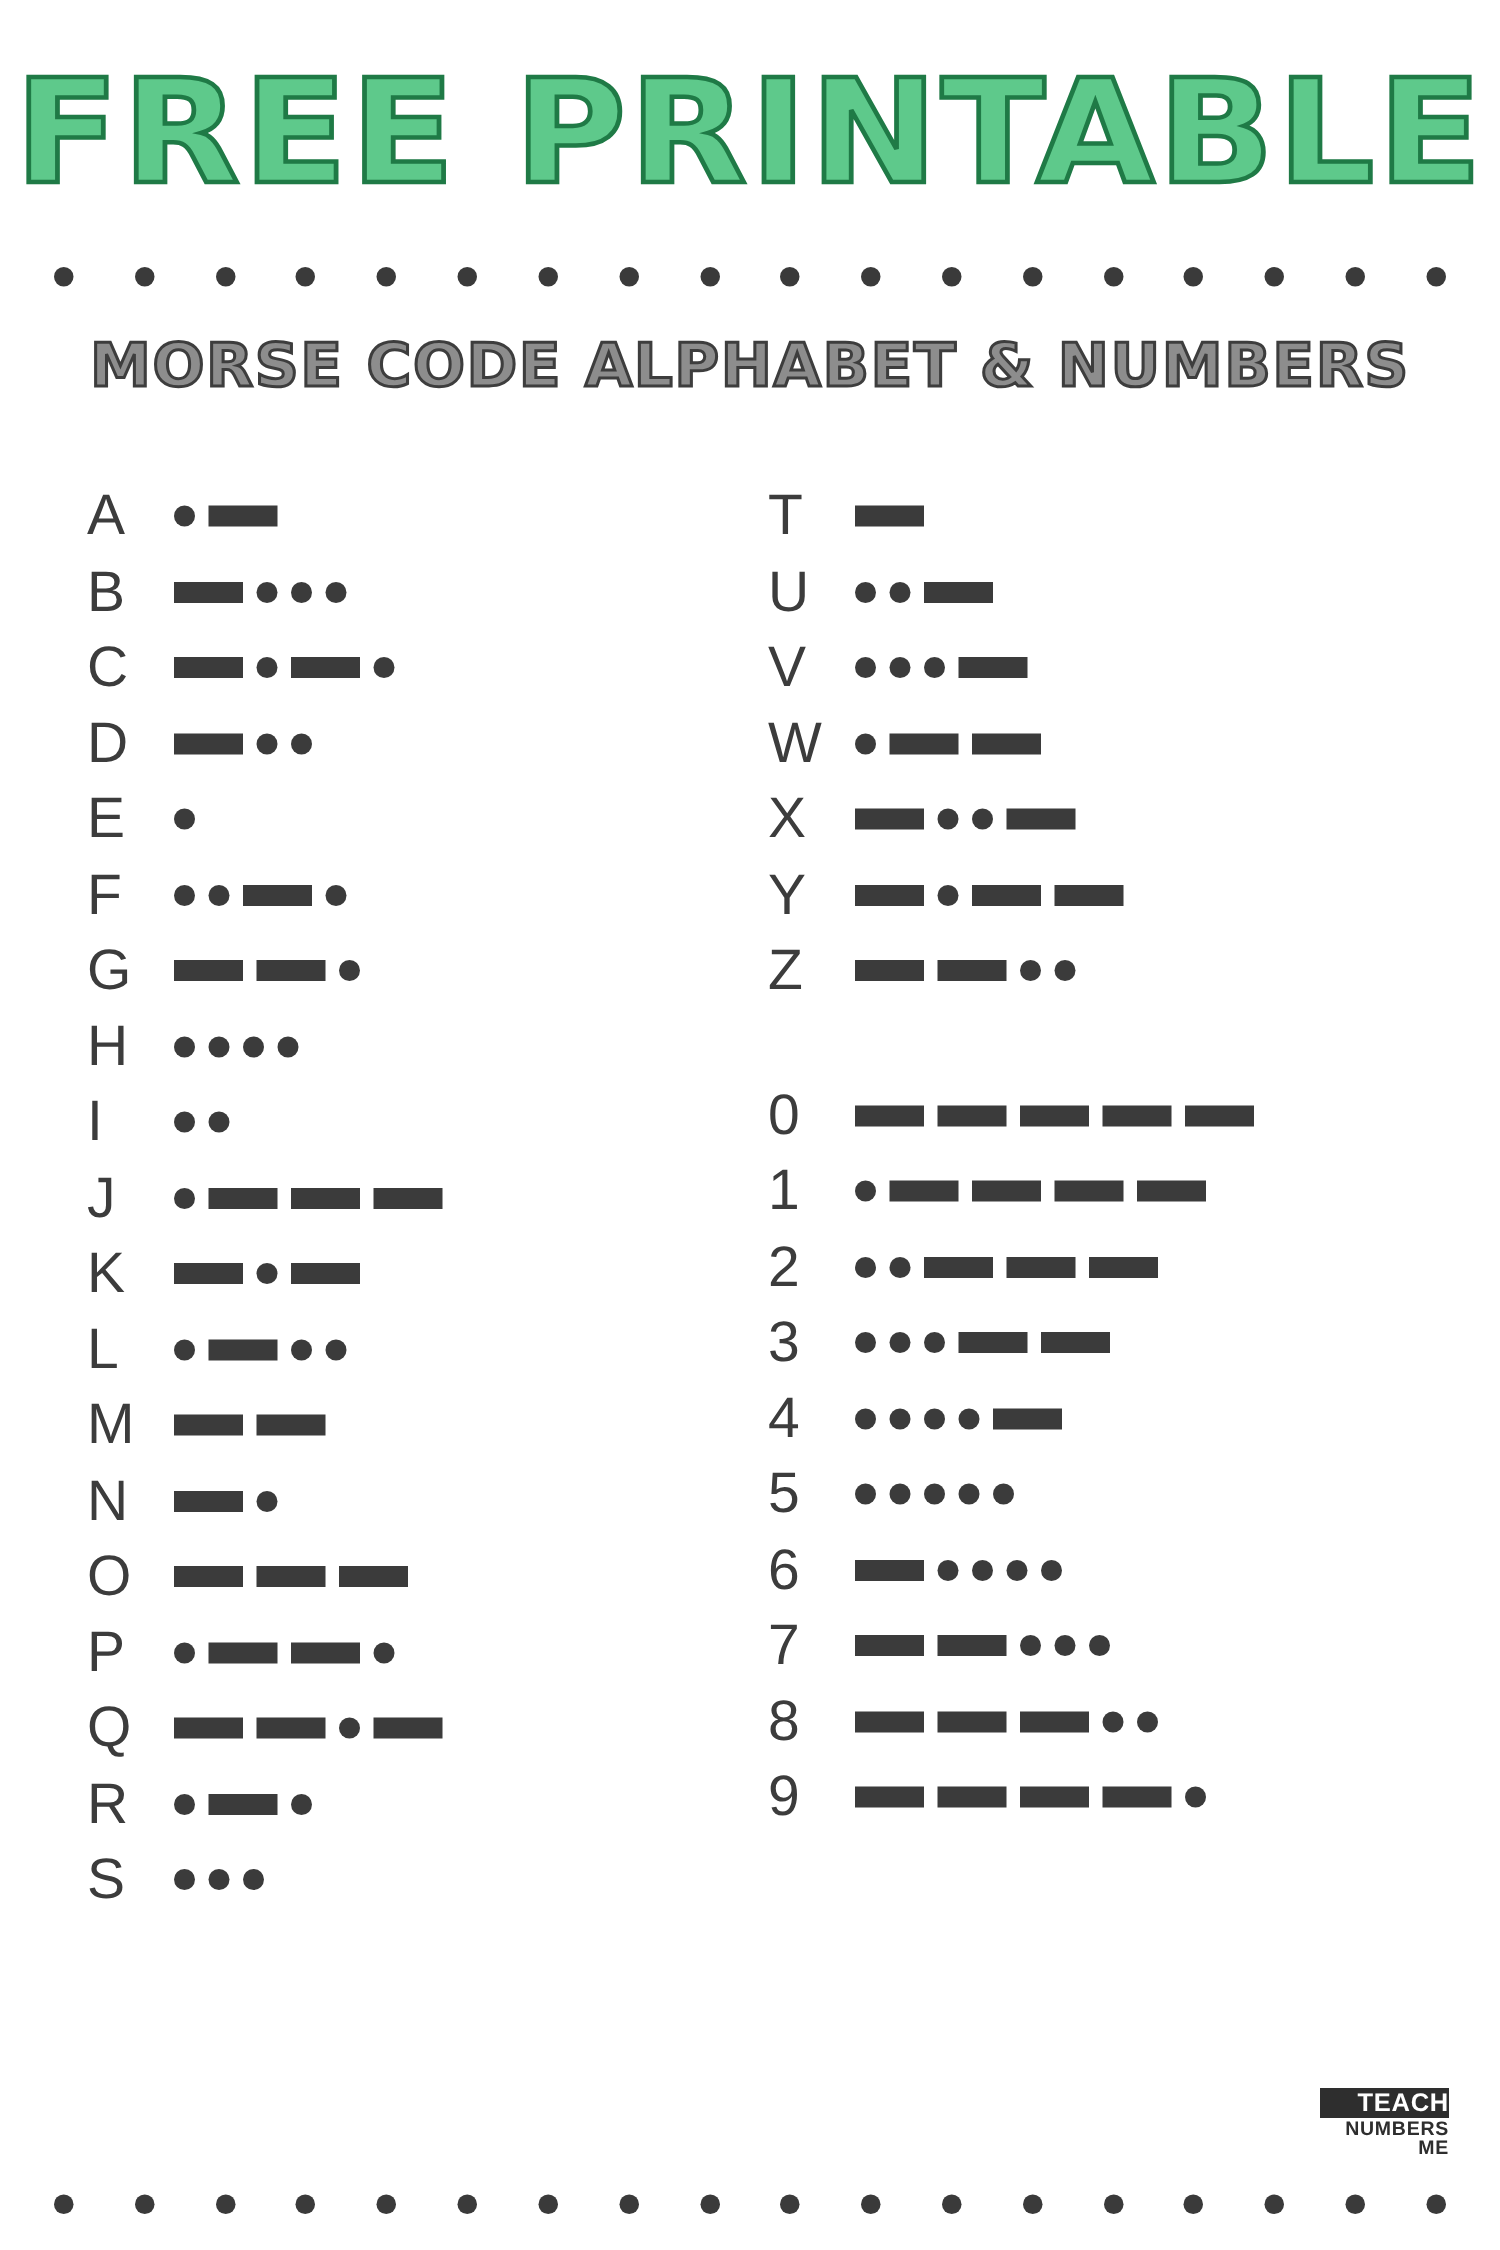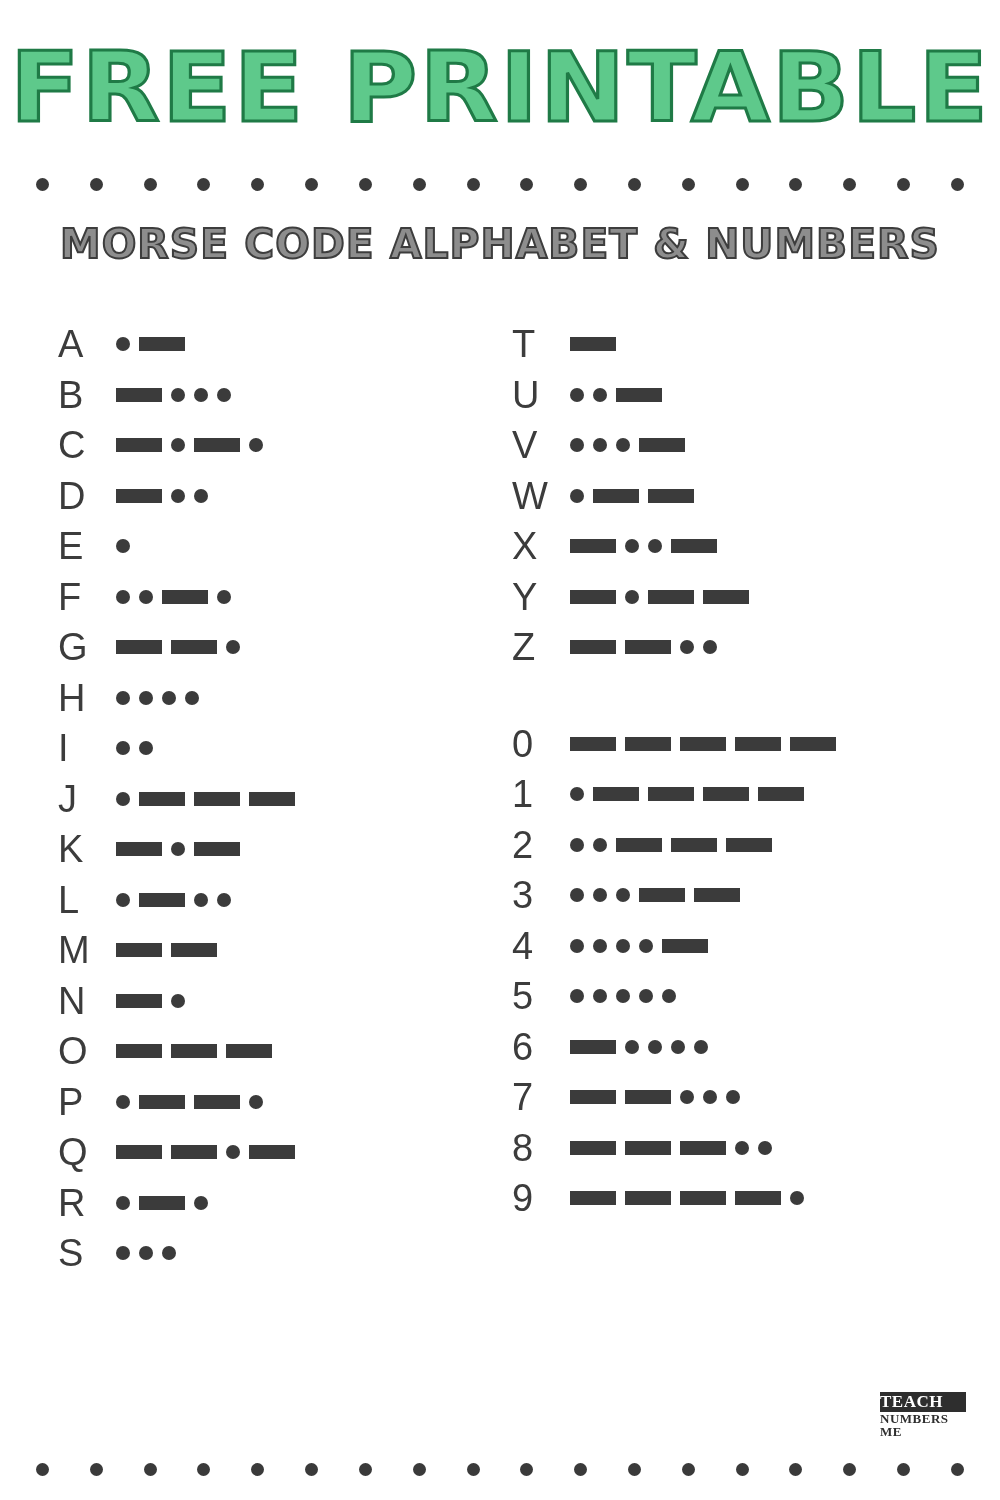--- a/index.html
+++ b/index.html
@@ -117,22 +117,22 @@
     flex: 0 0 auto;
   }
   .spacer-row { height: 46px; }
 
   
   .logo {
     position: absolute;
     right: 34px;
     bottom: 62px;
     width: 86px;
-    text-align: left;
-    font-family: Liberation Serif, serif;
+    text-align: right;
+    font-family: Liberation Sans, sans-serif;
     color: #2e2e2e;
     line-height: 1.02;
   }
   .logo .l1 {
     font-size: 17px;
     font-weight: bold;
     letter-spacing: 0.5px;
     background: #2e2e2e;
     color: #ffffff;
     display: block;

